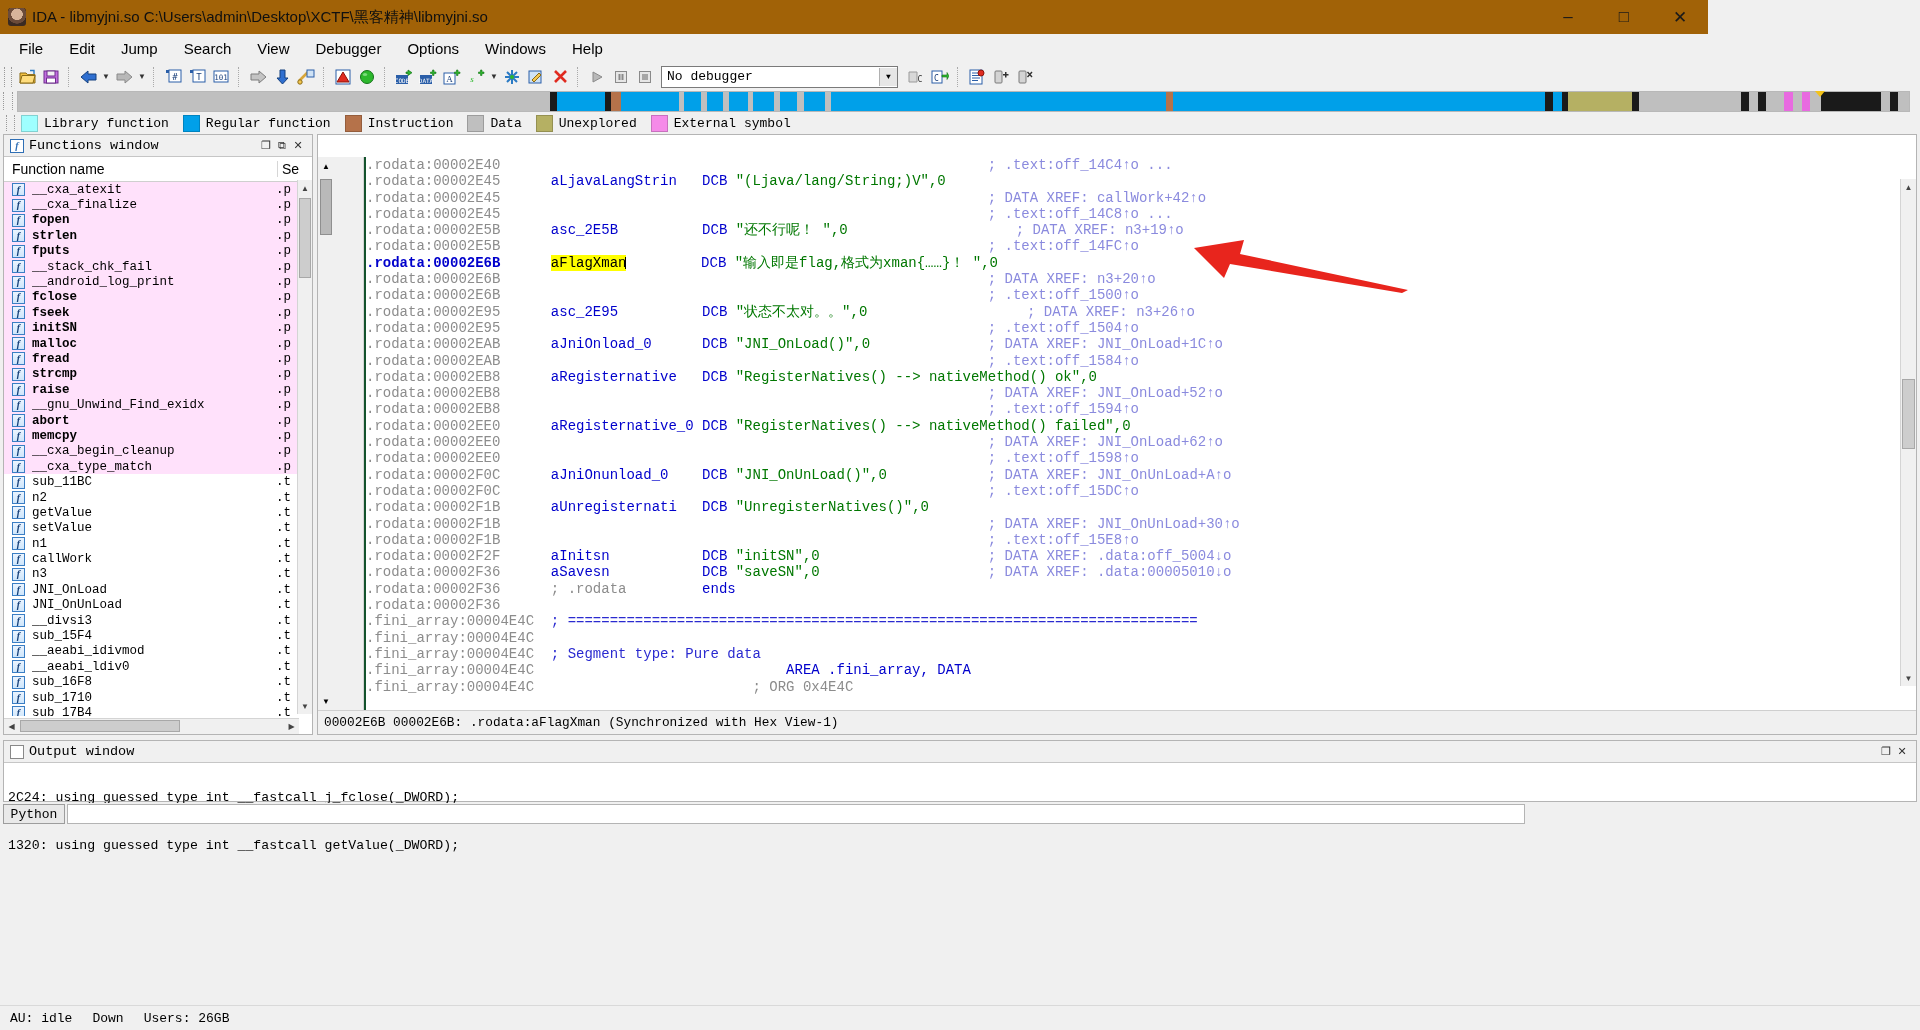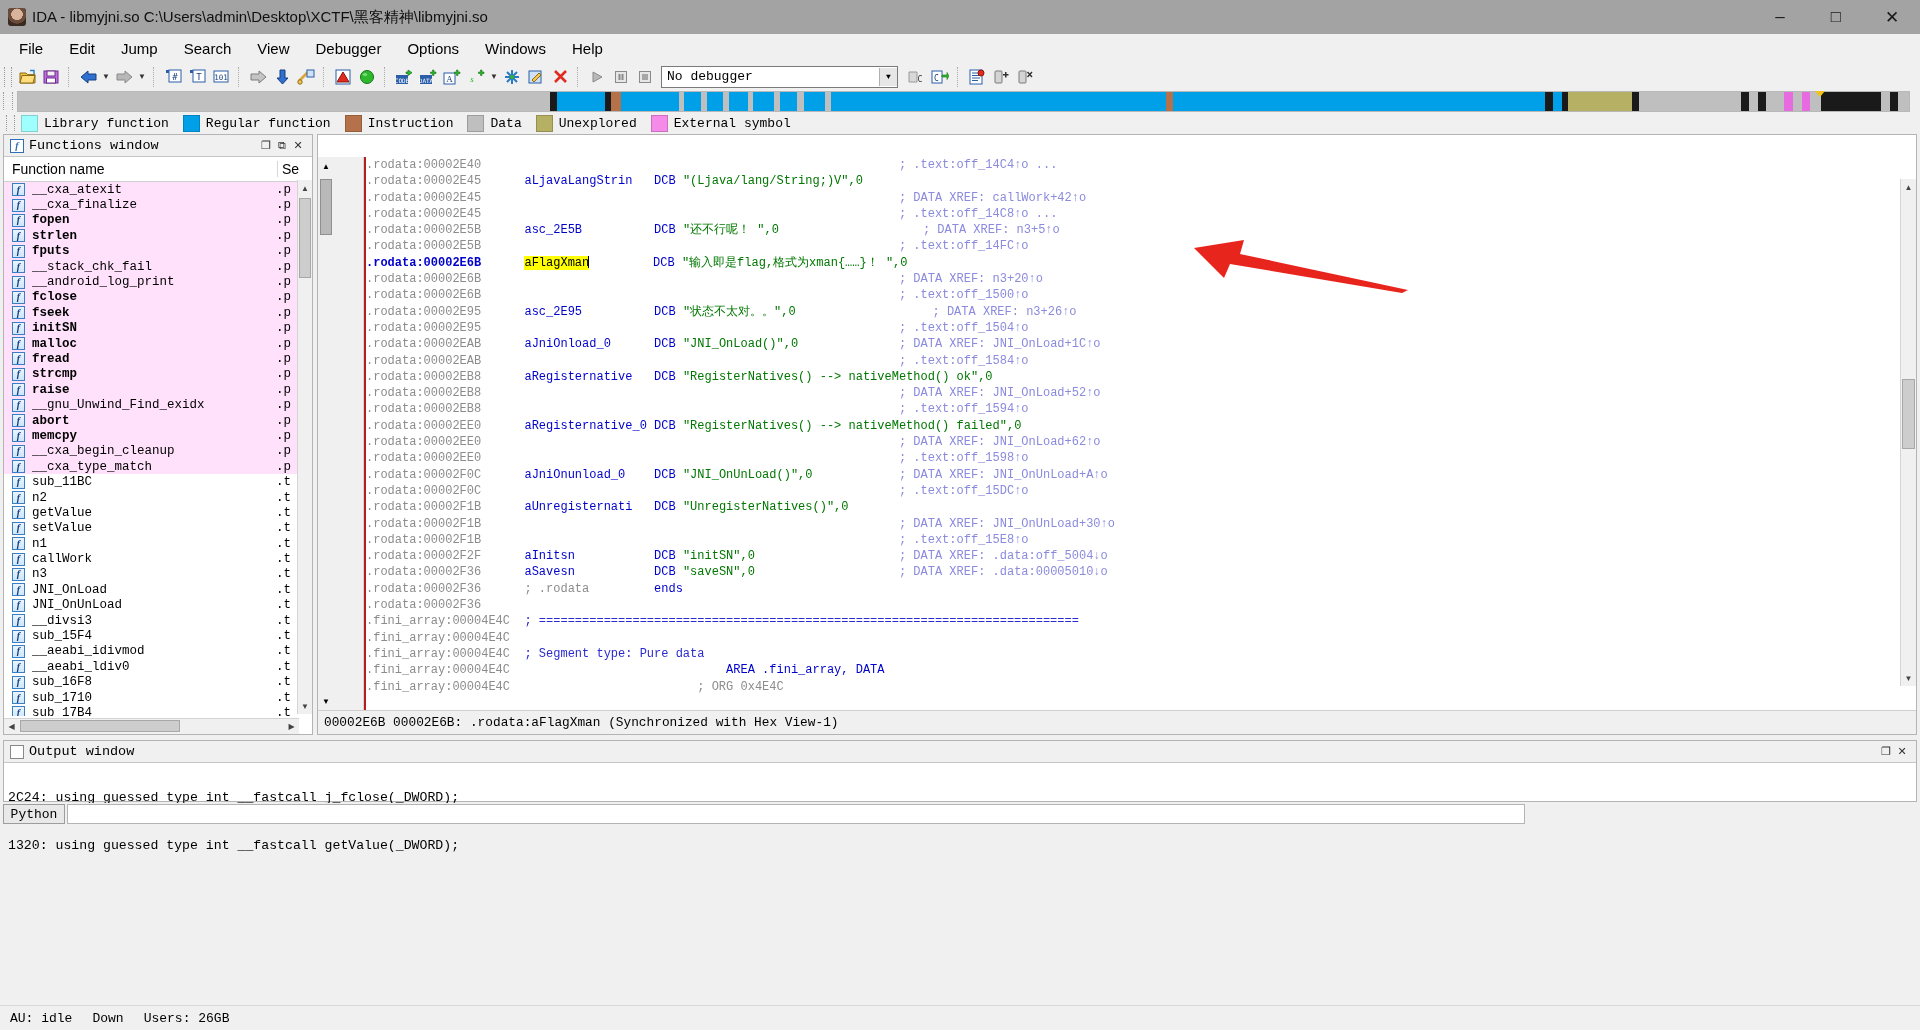--- a/index.html
+++ b/index.html
@@ -9,22 +9,22 @@
     font-family:"Liberation Sans", sans-serif;
     font-size:13px;
     color:#000;
     overflow:hidden;
     -webkit-font-smoothing:none;
   }
   .app{position:relative;width:1920px;height:1030px;}
 
   
   .titlebar{
-    position:absolute;left:0;top:0;width:1920px;height:34px;
-    background:#a3a3a3;
+    position:absolute;left:0;top:0;width:1708px;height:34px;
+    background:#a16207;
     display:flex;align-items:center;
   }
   .title-icon{width:18px;height:18px;margin-left:8px;margin-right:6px;flex:0 0 auto;
     background:radial-gradient(circle at 50% 35%, #d8b49a 0 38%, #6b4b3a 40% 62%, #3a2a22 64% 100%);
     border-radius:3px;}
   .title-text{font-size:15px;color:#101010;white-space:nowrap;}
   .title-btns{margin-left:auto;display:flex;height:34px;}
   .title-btn{width:56px;height:34px;display:flex;align-items:center;justify-content:center;
     font-size:17px;color:#1a1a1a;}
 
@@ -143,22 +143,22 @@
   
   .idaview{
     position:absolute;left:317px;top:134px;width:1600px;height:601px;
     background:#fff;border:1px solid #b4b4b4;box-sizing:border-box;
   }
   .iv-body{position:absolute;left:0;top:22px;right:0;bottom:24px;display:flex;overflow:hidden;}
   .iv-gutter{width:45px;background:#f0f0f0;position:relative;flex:0 0 auto;border-right:1px solid #d4d4d4;}
   .iv-gutter .gthumb{position:absolute;left:2px;top:22px;width:12px;height:56px;background:#b9b9b9;border:1px solid #8f8f8f;box-sizing:border-box;}
   .iv-gutter .garrow{position:absolute;left:2px;width:12px;height:14px;display:flex;align-items:center;justify-content:center;font-size:8px;}
   .iv-code{flex:1;position:relative;overflow:hidden;background:#fff;
-    font-family:"Liberation Mono", monospace;font-size:12px;line-height:16.3px;
-    border-left:2px solid #b91c1c;}
+    font-family:"Liberation Mono", monospace;font-size:14px;line-height:16.3px;
+    border-left:2px solid #14532d;}
   .cline{height:16.3px;white-space:pre;display:block;position:relative;}
   .seg{color:#8c8c8c;}
   .nm{color:#0000cc;}
   .kw{color:#0000cc;}
   .str{color:#007700;}
   .cmt{color:#8a8ade;}
   .hl{background:#ffff00;color:#000;}
   .caret{display:inline-block;width:1px;height:12px;background:#000;vertical-align:-2px;margin:0 -1px;}
   .iv-vscroll{position:absolute;right:0;top:22px;width:15px;bottom:24px;background:#f0f0f0;border-left:1px solid #d4d4d4;}
   .iv-vscroll .thumb{position:absolute;left:1px;top:200px;width:13px;height:70px;background:#cdcdcd;border:1px solid #a8a8a8;box-sizing:border-box;}
@@ -789,21 +789,21 @@
       <div class="iv-gutter">
         <div class="garrow" style="top:2px">▲</div>
         <div class="gthumb"></div>
         <div class="garrow" style="bottom:2px">▼</div>
       </div>
       <div class="iv-code" id="iv-code">
           <div class="cline"><span class="seg">.rodata:00002E40      </span>                                                    <span class="cmt">; .text:off_14C4↑o ...</span></div>
           <div class="cline"><span class="seg">.rodata:00002E45      </span><span class="nm">aLjavaLangStrin</span>   <span class="kw">DCB </span><span class="str">"(Ljava/lang/String;)V",0</span></div>
           <div class="cline"><span class="seg">.rodata:00002E45      </span>                                                    <span class="cmt">; DATA XREF: callWork+42↑o</span></div>
           <div class="cline"><span class="seg">.rodata:00002E45      </span>                                                    <span class="cmt">; .text:off_14C8↑o ...</span></div>
-          <div class="cline"><span class="seg">.rodata:00002E5B      </span><span class="nm">asc_2E5B</span>          <span class="kw">DCB </span><span class="str">"还不行呢！ ",0</span>                    <span class="cmt">; DATA XREF: n3+5↑o</span></div>
+          <div class="cline"><span class="seg">.rodata:00002E5B      </span><span class="nm">asc_2E5B</span>          <span class="kw">DCB </span><span class="str">"还不行呢！ ",0</span>                    <span class="cmt">; DATA XREF: n3+19↑o</span></div>
           <div class="cline"><span class="seg">.rodata:00002E5B      </span>                                                    <span class="cmt">; .text:off_14FC↑o</span></div>
           <div class="cline"><span class="nm" style="font-weight:bold">.rodata:00002E6B</span>      <span class="hl">aFlagXman</span><span class="caret"></span>         <span class="kw">DCB </span><span class="str">"输入即是flag,格式为xman{……}！ ",0</span></div>
           <div class="cline"><span class="seg">.rodata:00002E6B      </span>                                                    <span class="cmt">; DATA XREF: n3+20↑o</span></div>
           <div class="cline"><span class="seg">.rodata:00002E6B      </span>                                                    <span class="cmt">; .text:off_1500↑o</span></div>
           <div class="cline"><span class="seg">.rodata:00002E95      </span><span class="nm">asc_2E95</span>          <span class="kw">DCB </span><span class="str">"状态不太对。。",0</span>                   <span class="cmt">; DATA XREF: n3+26↑o</span></div>
           <div class="cline"><span class="seg">.rodata:00002E95      </span>                                                    <span class="cmt">; .text:off_1504↑o</span></div>
           <div class="cline"><span class="seg">.rodata:00002EAB      </span><span class="nm">aJniOnload_0</span>      <span class="kw">DCB </span><span class="str">"JNI_OnLoad()",0</span>              <span class="cmt">; DATA XREF: JNI_OnLoad+1C↑o</span></div>
           <div class="cline"><span class="seg">.rodata:00002EAB      </span>                                                    <span class="cmt">; .text:off_1584↑o</span></div>
           <div class="cline"><span class="seg">.rodata:00002EB8      </span><span class="nm">aRegisternative</span>   <span class="kw">DCB </span><span class="str">"RegisterNatives() --&gt; nativeMethod() ok",0</span></div>
           <div class="cline"><span class="seg">.rodata:00002EB8      </span>                                                    <span class="cmt">; DATA XREF: JNI_OnLoad+52↑o</span></div>

